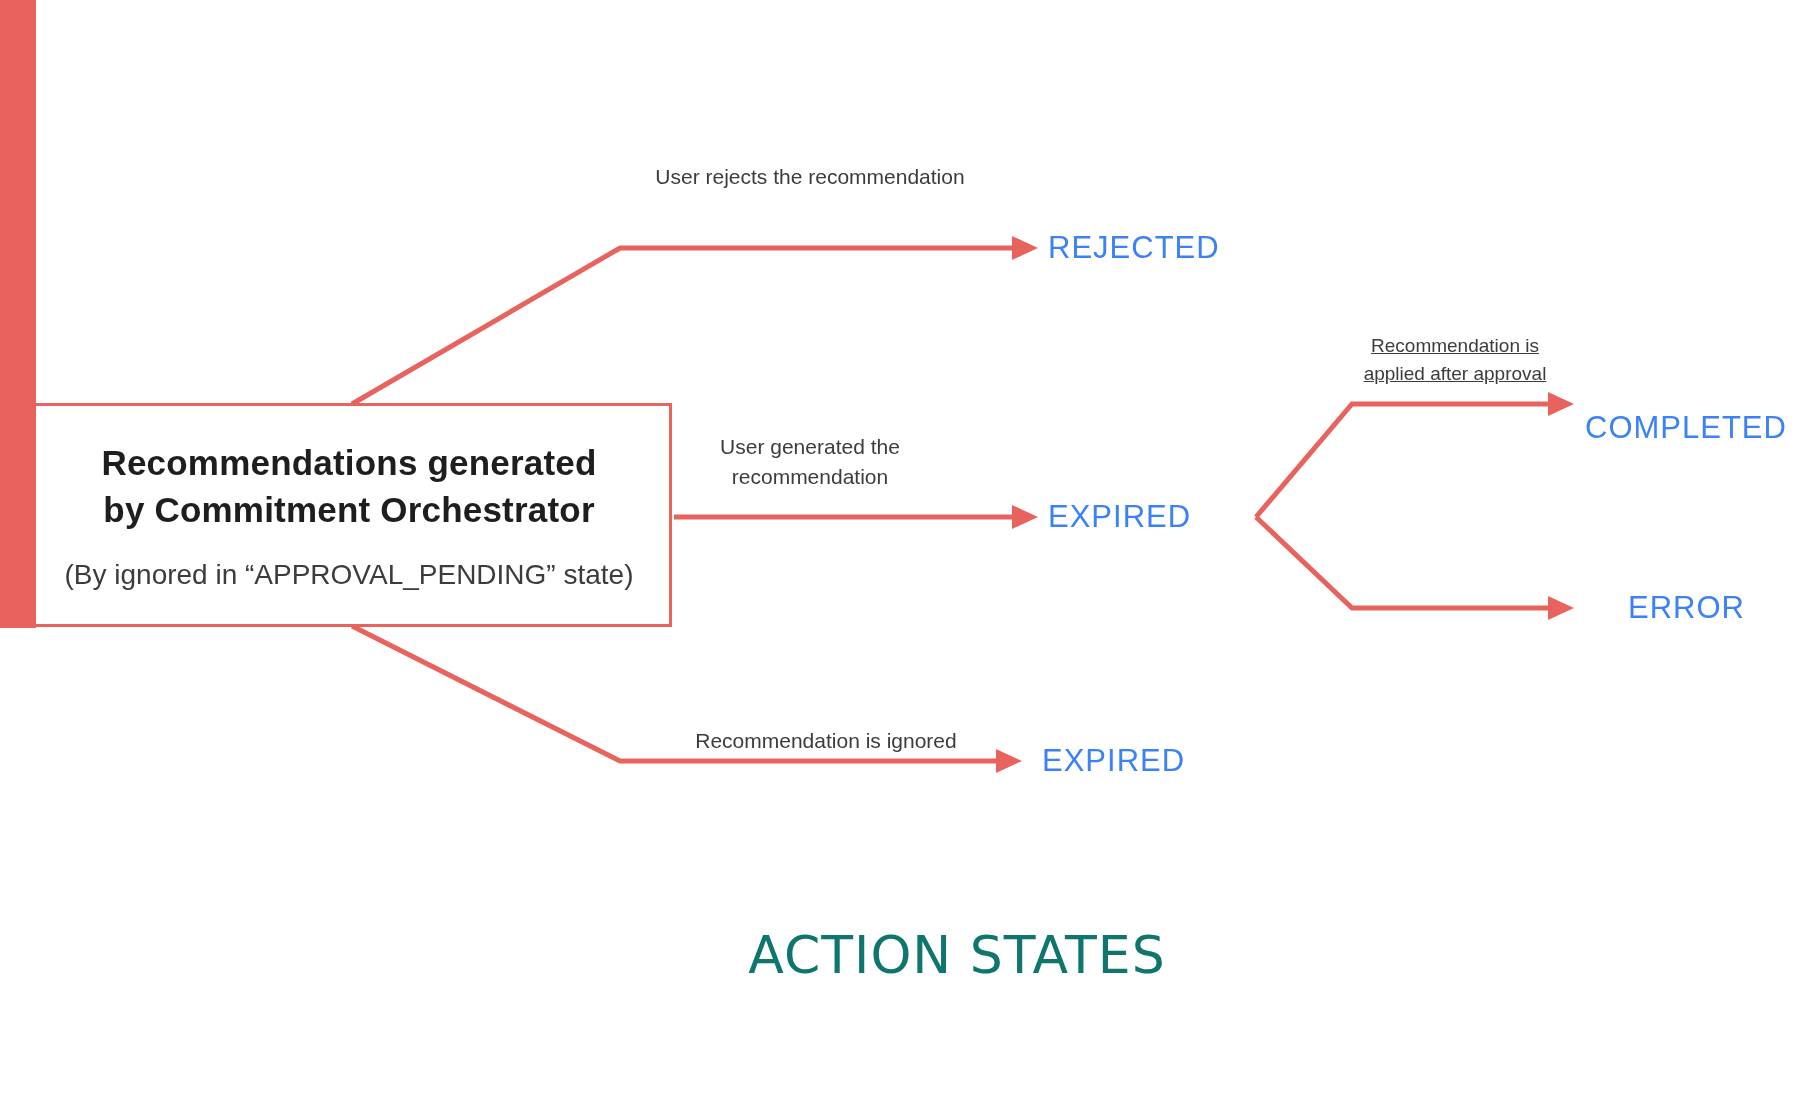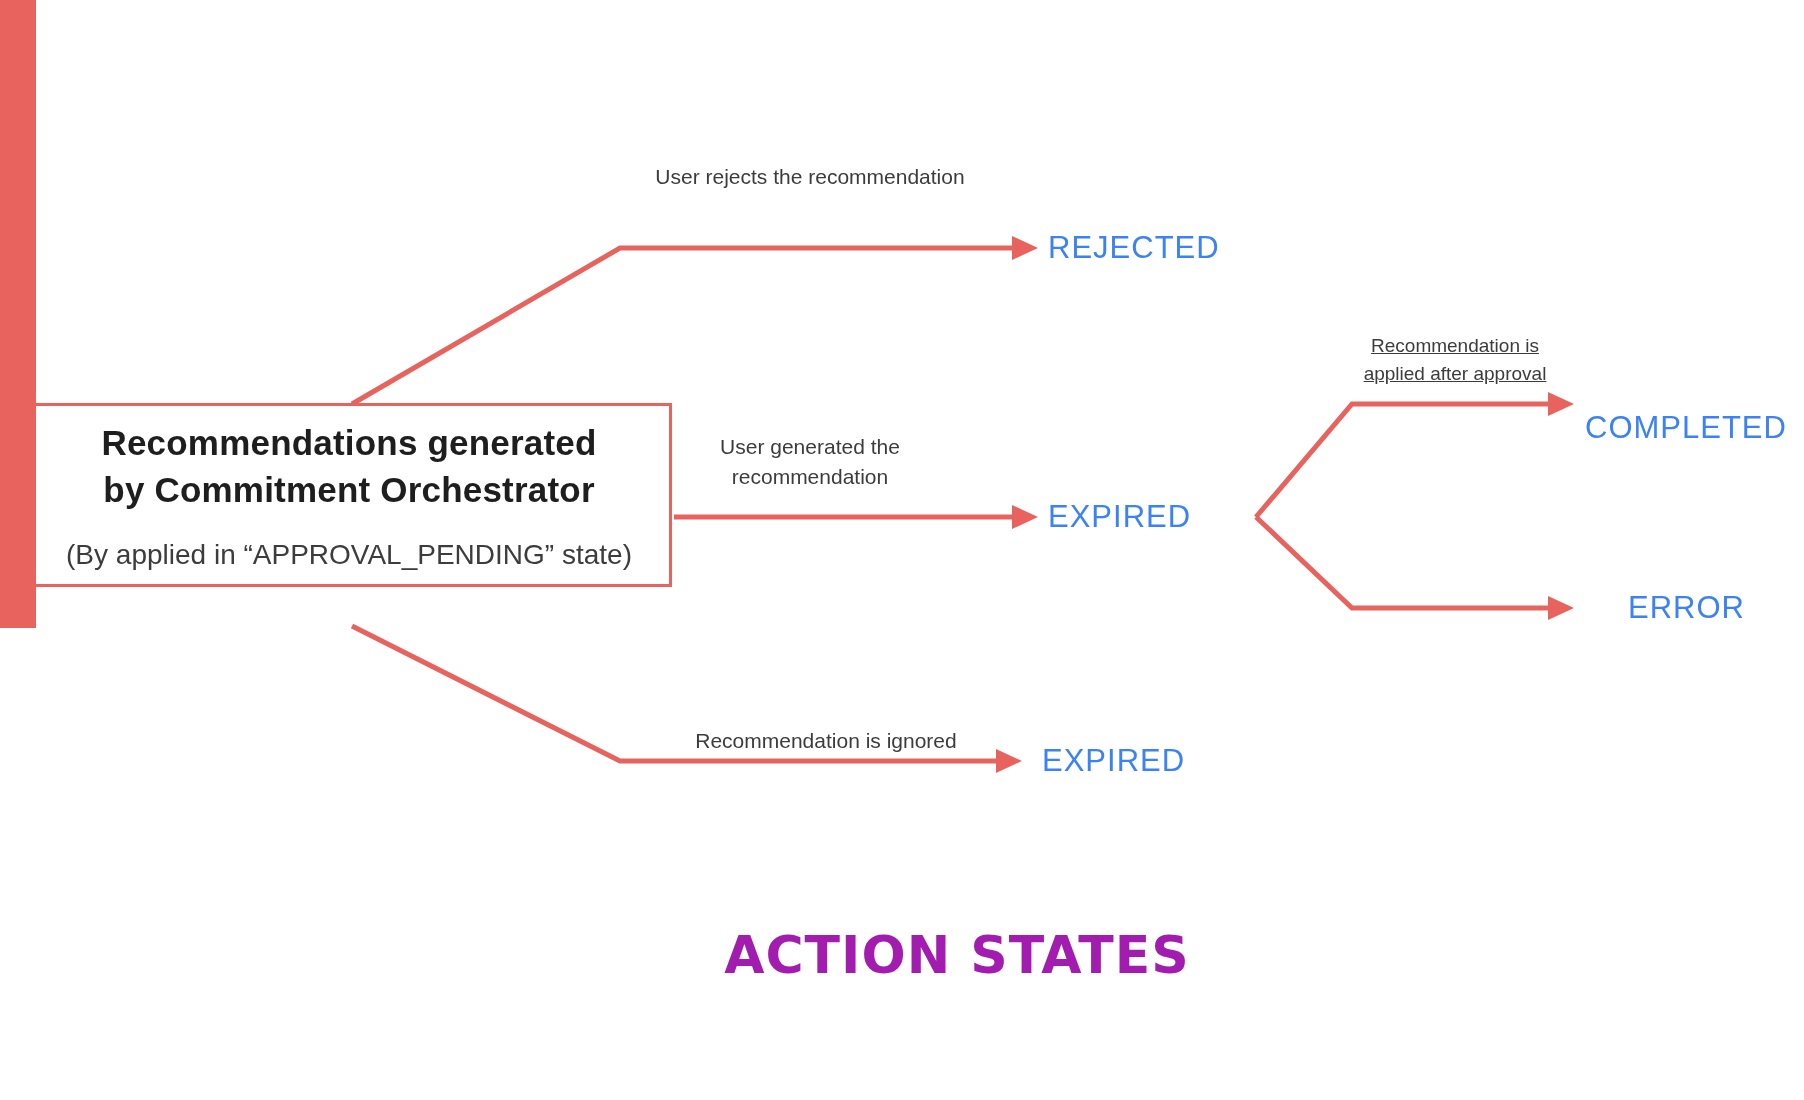--- a/index.html
+++ b/index.html
@@ -38,21 +38,21 @@
     fill: none;
     stroke: var(--accent);
     stroke-width: 5;
     stroke-linejoin: miter;
   }
   .arrow-head { fill: var(--accent); }
 
   .source-node {
     position: absolute;
     left: 26px; top: 403px;
-    width: 646px; height: 184px;
+    width: 646px; height: 224px;
     border: 3px solid var(--accent);
     background: #ffffff;
     z-index: 2;
     display: flex;
     flex-direction: column;
     justify-content: center;
     align-items: center;
     text-align: center;
     padding: 17px 14px;
   }
@@ -90,24 +90,24 @@
   }
   .edge-label.big { font-size: 21px; }
   .edge-label.small { font-size: 19px; }
 
   .footer-title {
     position: absolute;
     left: 657px; top: 925px;
     width: 600px;
     text-align: center;
     font-family: "DejaVu Sans", sans-serif;
-    font-weight: bold;
+    font-weight: normal;
     font-size: 52px;
     letter-spacing: 1px;
-    color: #a21caf;
+    color: #0f766e;
   }
 </style>
 </head>
 <body>
 
 <div class="canvas">
 
   <div class="left-bar"></div>
 
   <svg class="edges-svg" viewBox="0 0 1804 1100" xmlns="http://www.w3.org/2000/svg" aria-hidden="true">
@@ -126,21 +126,21 @@
 
     <polyline class="edge-line" points="1256,517 1352,608 1548,608"></polyline>
     <polygon class="arrow-head" points="1548,596 1574,608 1548,620"></polygon>
   </svg>
 
   <div class="source-node">
     <div class="source-title">
       <span>Recommendations generated</span>
       <span>by Commitment Orchestrator</span>
     </div>
-    <div class="source-subtitle">(By applied in “APPROVAL_PENDING” state)</div>
+    <div class="source-subtitle">(By ignored in “APPROVAL_PENDING” state)</div>
   </div>
 
   <div class="edge-label big" style="left:640px; top:162px; width:340px;">User rejects the recommendation</div>
 
   <div class="edge-label big" style="left:640px; top:432px; width:340px;">User generated the recommendation</div>
 
   <div class="edge-label big" style="left:616px; top:708px; width:420px;margin-top:18px;">Recommendation is ignored</div>
 
   <div class="edge-label small" style="left:1340px; top:332px; width:230px;text-decoration:underline;">Recommendation is applied after approval</div>
 

